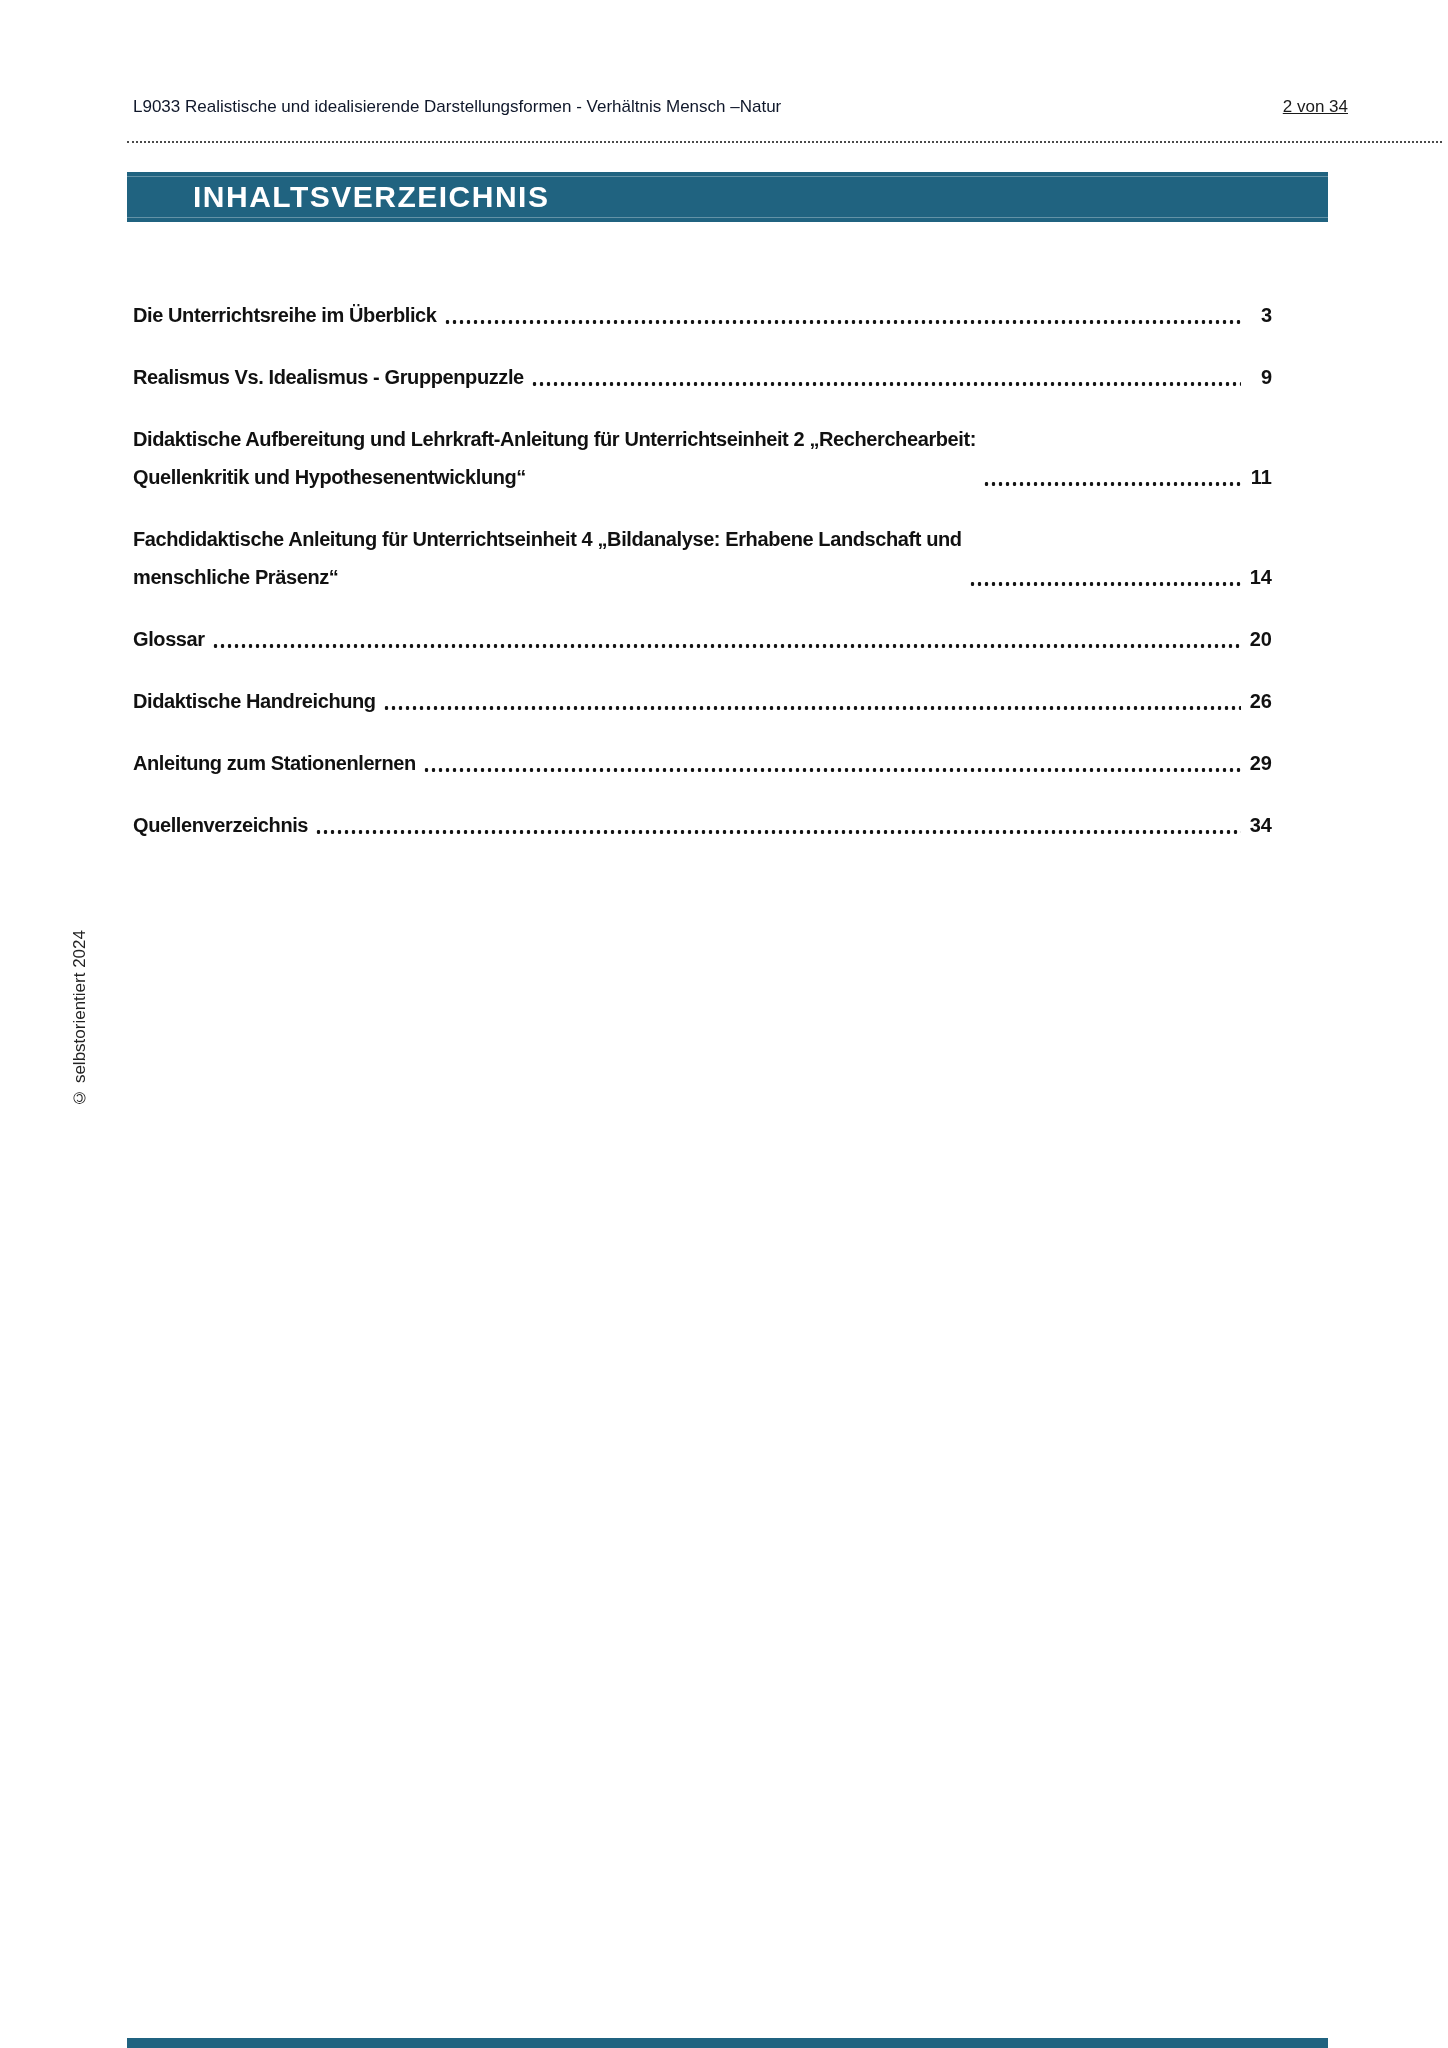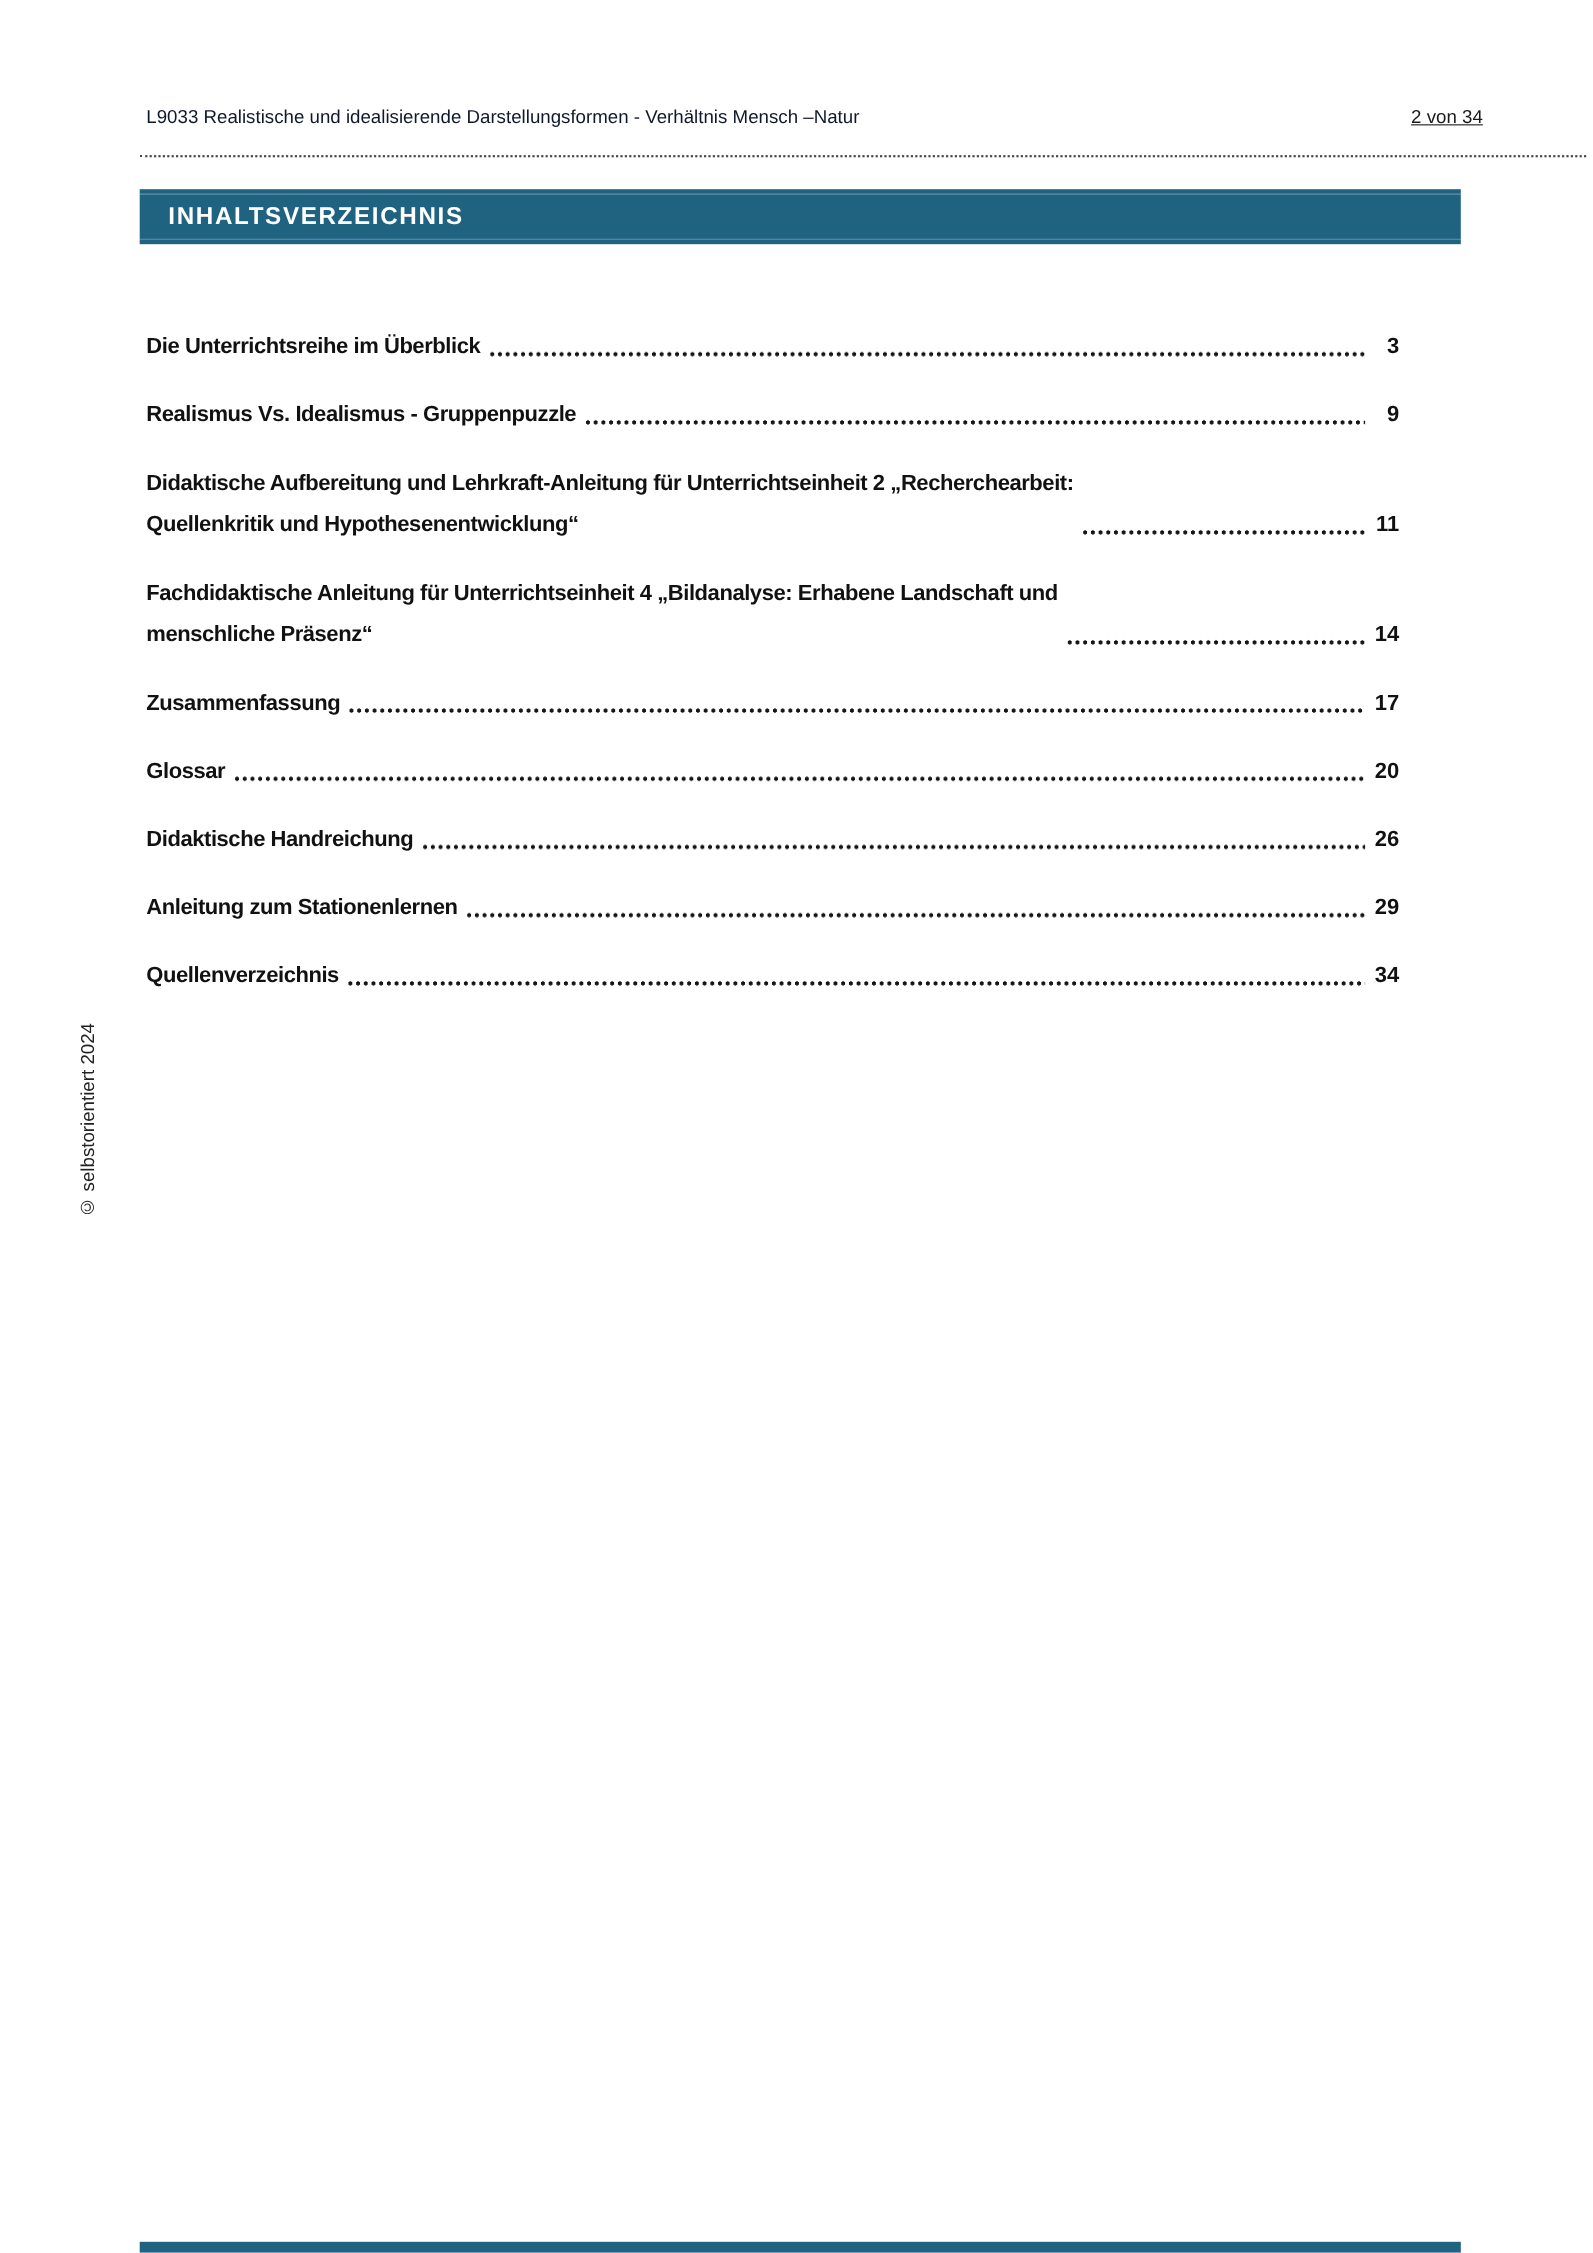--- a/index.html
+++ b/index.html
@@ -33,22 +33,22 @@
     background: var(--accent, #206380);
     display: flex; align-items: center;
   }
   .title-bar::before {
     content: ""; position: absolute; left: 0; right: 0; top: 4px; bottom: 4px;
     border-top: 1px solid rgba(255,255,255,0.30);
     border-bottom: 1px solid rgba(255,255,255,0.30);
     pointer-events: none;
   }
   .title-text {
-    color: #ffffff; font-weight: bold; font-size: 22px;
-    letter-spacing: 1.5px; padding-left: 26px; white-space: nowrap;
+    color: #ffffff; font-weight: bold; font-size: 30px;
+    letter-spacing: 1.5px; padding-left: 26px; white-space: nowrap; margin-left: 40px;
   }
 
   
   .toc {
     position: absolute; left: 133px; top: 252px; width: 1139px; margin-top: 44px;
   }
   .toc-row {
     display: flex; align-items: flex-end;
     font-weight: bold; font-size: 20px; letter-spacing: -0.4px;
     line-height: 38px; color: #111111;
@@ -115,25 +115,20 @@
     <span class="toc-page">11</span>
   </div>
 
   <div class="toc-row">
     <span class="toc-label">Fachdidaktische Anleitung für Unterrichtseinheit 4 „Bildanalyse: Erhabene Landschaft und
 menschliche Präsenz“</span>
     <span class="toc-leader"></span>
     <span class="toc-page">14</span>
   </div>
 
-  <div class="toc-row">
-    <span class="toc-label">Zusammenfassung</span>
-    <span class="toc-leader"></span>
-    <span class="toc-page">17</span>
-  </div>
 
   <div class="toc-row">
     <span class="toc-label">Glossar</span>
     <span class="toc-leader"></span>
     <span class="toc-page">20</span>
   </div>
 
 
   <div class="toc-row">
     <span class="toc-label">Didaktische Handreichung</span>

